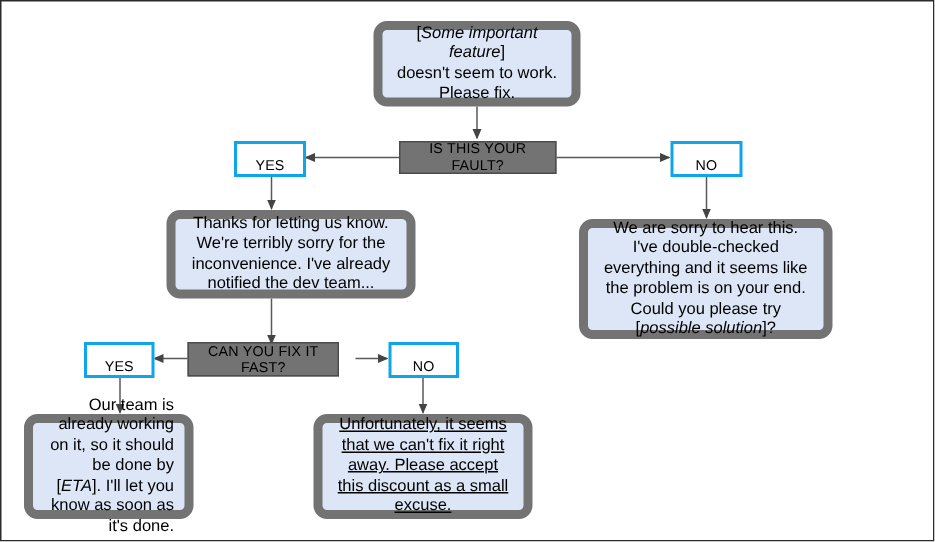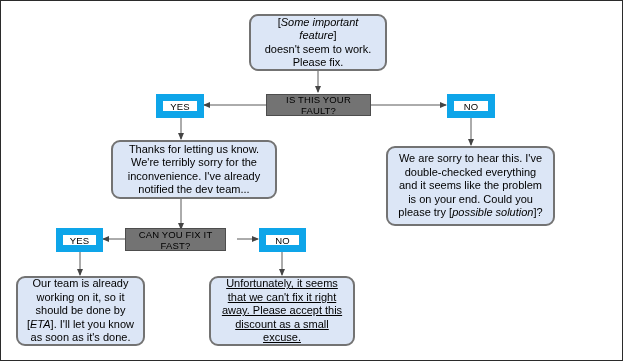--- a/index.html
+++ b/index.html
@@ -28,41 +28,42 @@
   .node {
     position: absolute;
     box-sizing: border-box;
     display: flex;
     align-items: center;
     justify-content: center;
     text-align: center;
   }
   .msg {
     background: #dce6f6;
-    border: 2px solid #737373;
+    border: 6px solid #737373;
     border-radius: 9px;
     color: #000000;
     font-size: 11px;
     line-height: 13.5px;
     padding: 15px 7px;
   }
   .decision {
     background: #737373;
     border: 1px solid #4d4d4d;
     color: #000000;
     font-size: 9.5px;
     letter-spacing: 0.15px;
     padding: 2px 6px;
   }
   .terminal {
     background: #ffffff;
-    border: 7px solid #0ea5e9;
+    border: 2px solid #0ea5e9;
     color: #000000;
     font-size: 9.5px;
     letter-spacing: 0.15px;
+    align-items: flex-end;
   }
   .msg i { font-style: italic; }
 </style>
 </head>
 <body>
 
 <div id="canvas">
 
   <svg class="wires" viewBox="0 0 623 361" xmlns="http://www.w3.org/2000/svg">
     <defs>
@@ -113,21 +114,21 @@
   </div>
 
   <div class="node terminal" style="left:55px; top:227px; width:47px; height:24px;">
     <span>YES</span>
   </div>
 
   <div class="node terminal" style="left:258px; top:227px; width:47px; height:24px;">
     <span>NO</span>
   </div>
 
-  <div class="node msg" style="left:15px; top:275px; width:129px; height:70px;">
+  <div class="node msg" style="left:15px; top:275px; width:113px; height:70px;text-align:right;">
     <span>Our team is already working on it, so it should be done by [<i>ETA</i>]. I'll let you know as soon as it's done.</span>
   </div>
 
   <div class="node msg" style="left:208px; top:275px; width:146px; height:70px;text-decoration:underline;">
     <span>Unfortunately, it seems that we can't fix it right away. Please accept this discount as a small excuse.</span>
   </div>
 
 </div>
 
 </body></html>

